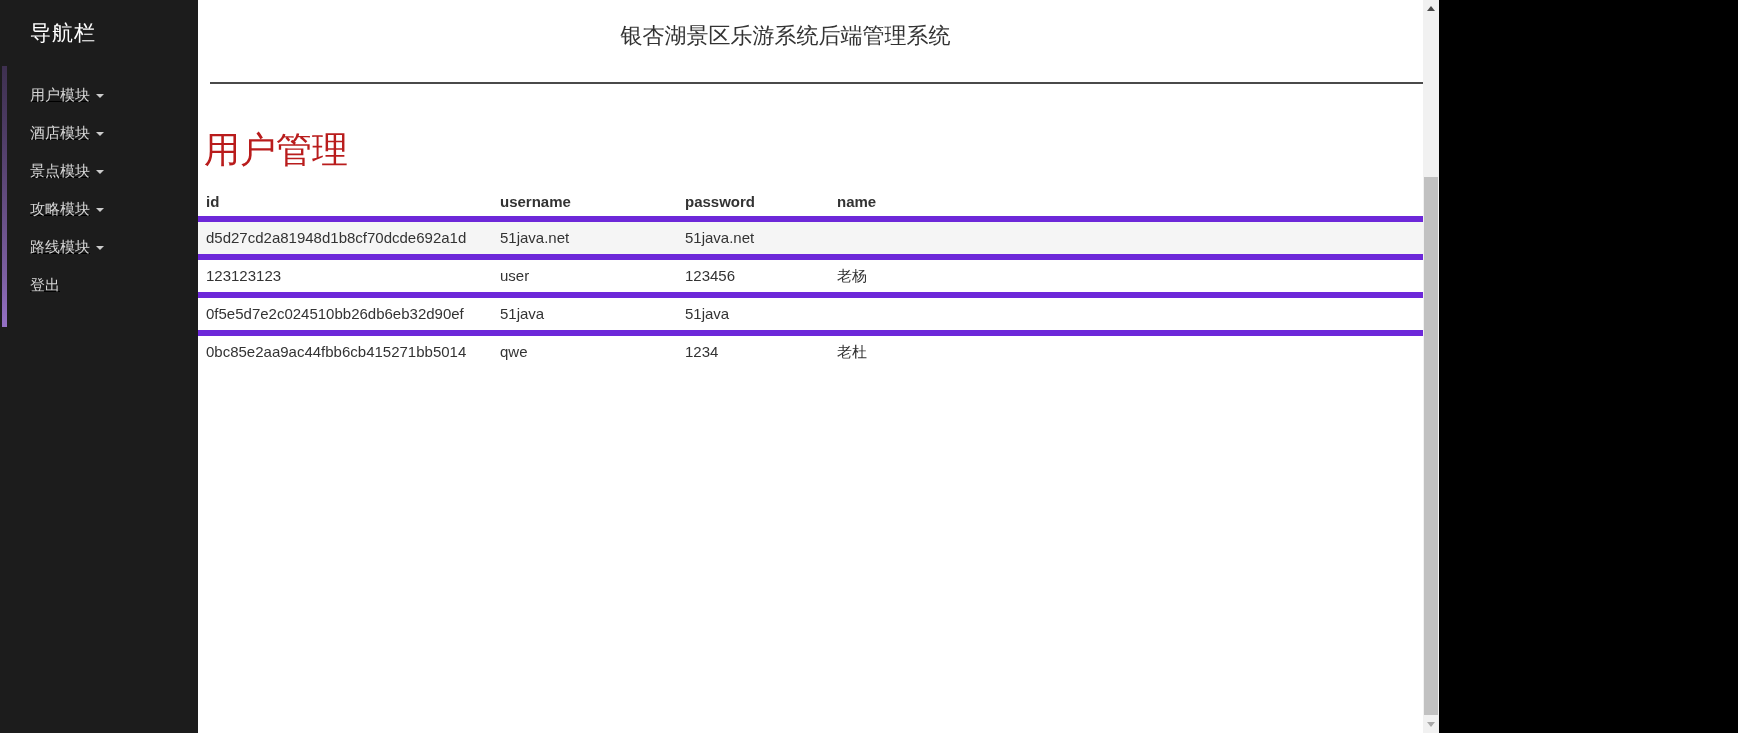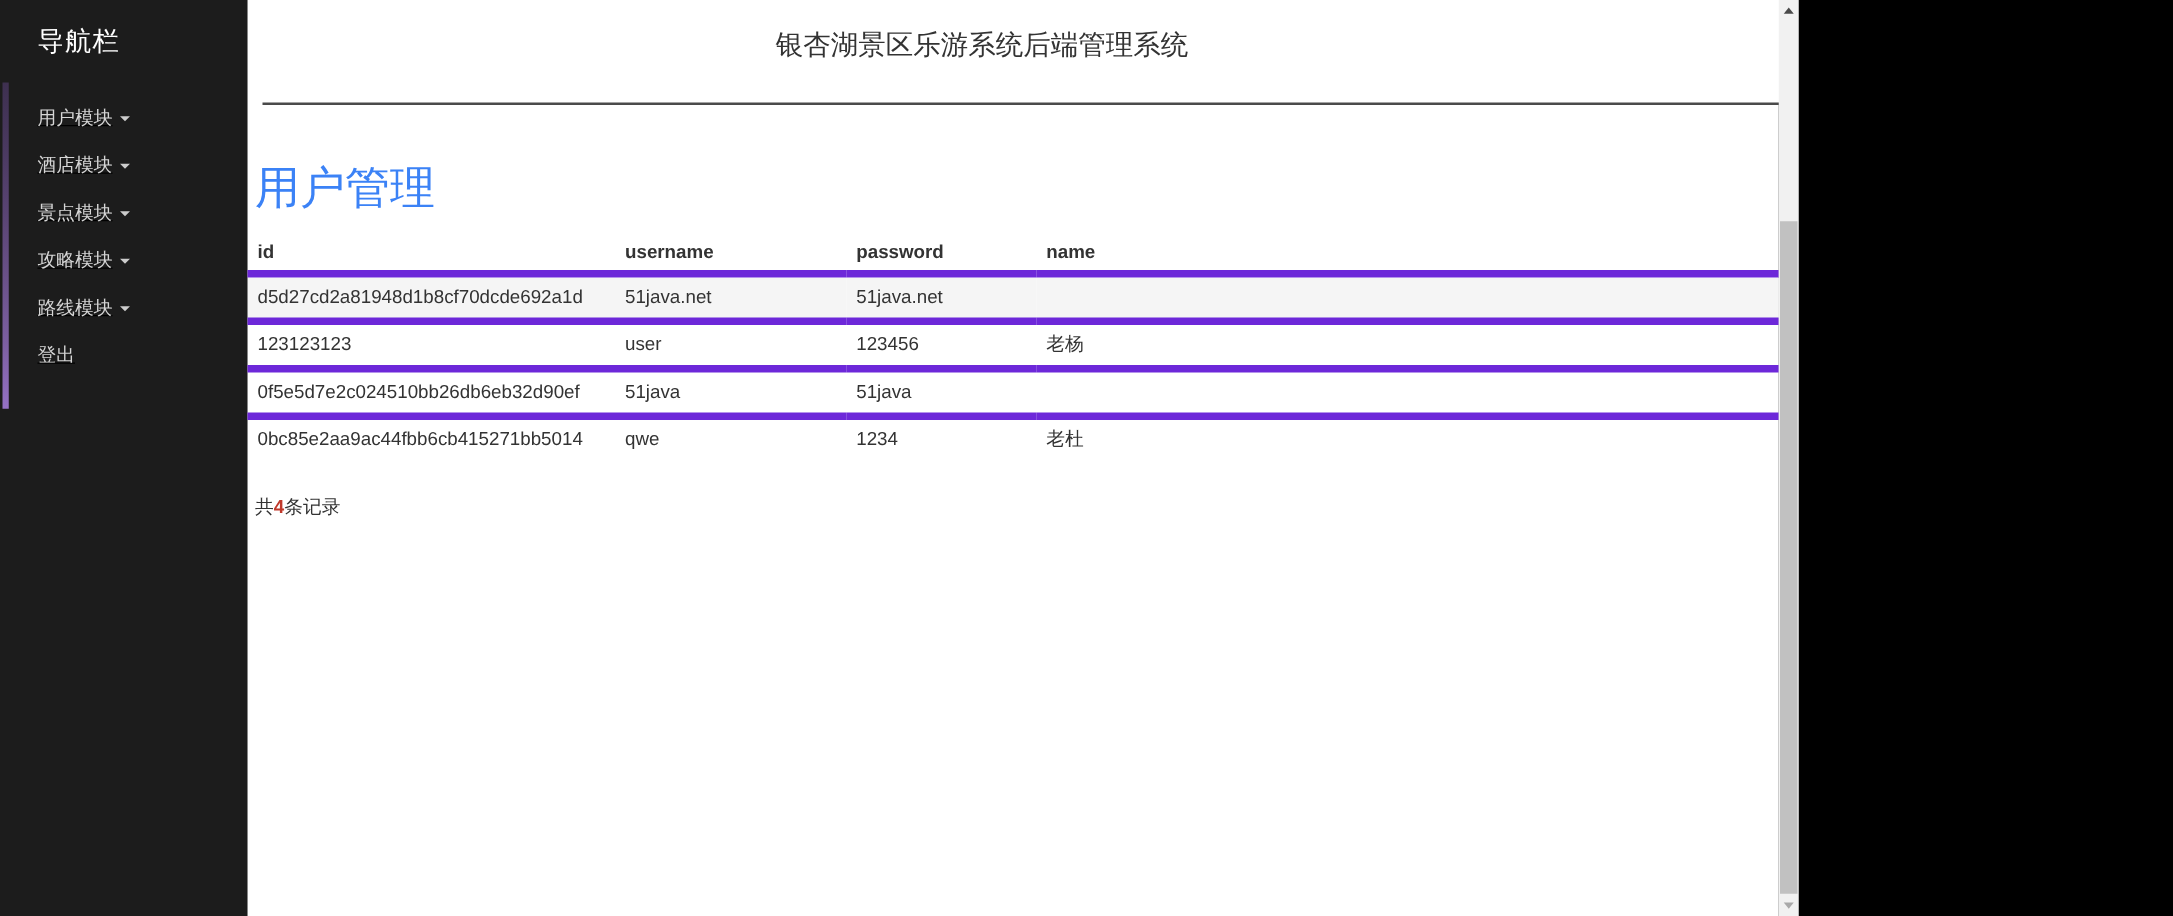--- a/index.html
+++ b/index.html
@@ -43,21 +43,21 @@
     border-bottom: 2px solid #4a4a4a; background: #fff;
   }
   .topbar-title {
     position: absolute; top: 21px; left: 0; width: 1225px;
     padding-right: 74px; text-align: center;
     font-size: 22px; color: #333;
   }
   .content { position: absolute; left: 0; top: 84px; width: 1225px; }
   .page-title {
     margin: 46px 0 18px 6px; font-size: 36px; font-weight: 400;
-    line-height: 40px; color: #3b82f6;
+    line-height: 40px; color: #b91c1c;
   }
   table.user-table { width: 100%; border-collapse: collapse; table-layout: fixed; }
   .user-table th {
     text-align: left; font-size: 15px; font-weight: bold; color: #333;
     padding: 4px 8px; border-bottom: 2px solid #ef4444; line-height: 20px;
   }
   .user-table td {
     font-size: 15px; color: #333; padding: 6px 8px; line-height: 20px;
     border-top: 6px solid #6d28d9; overflow: hidden; white-space: nowrap;
   }
@@ -161,21 +161,20 @@
           </tr>
           <tr>
             <td>0bc85e2aa9ac44fbb6cb415271bb5014</td>
             <td>qwe</td>
             <td>1234</td>
             <td>老杜</td>
           </tr>
         </tbody>
       </table>
 
-      <p class="record-count"><span>共</span><span class="count-number">4</span><span>条记录</span></p>
     </div>
   </div>
 
   <div class="scrollbar">
     <div class="sb-arrow sb-arrow-up">
       <div class="tri-up"></div>
     </div>
     <div class="sb-thumb"></div>
     <div class="sb-arrow sb-arrow-down">
       <div class="tri-down"></div>

